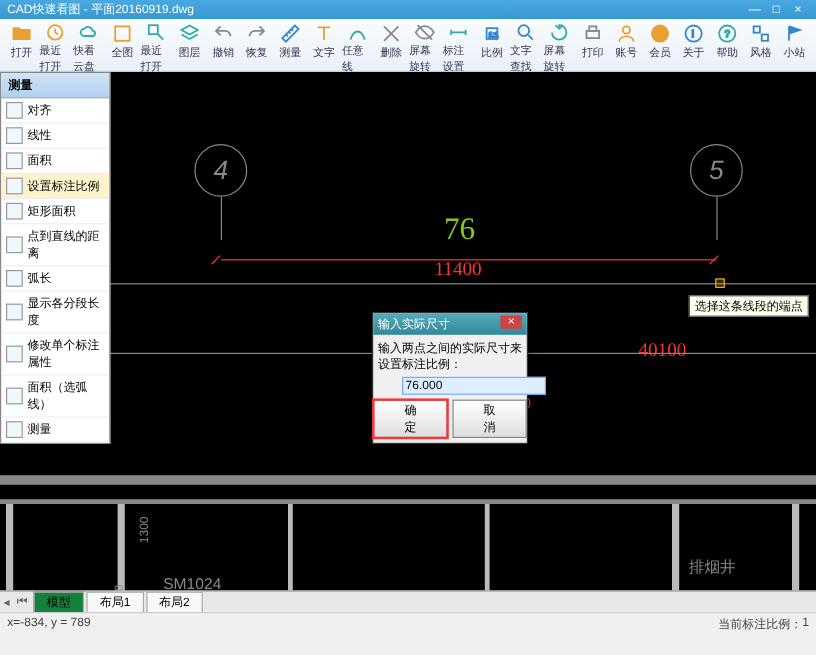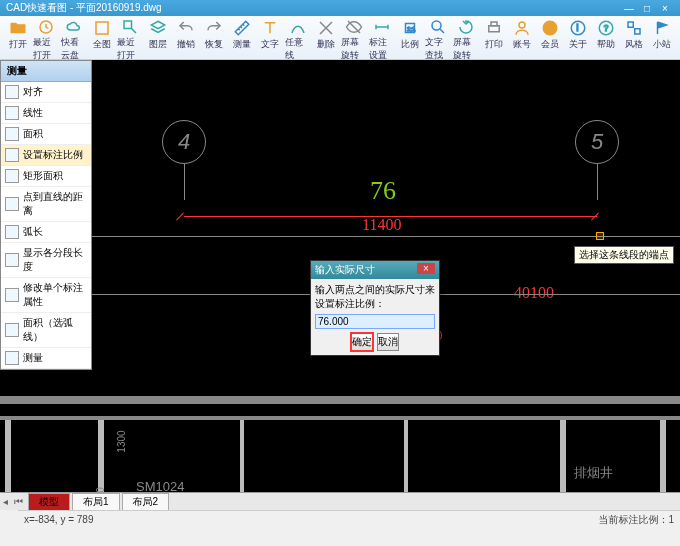--- a/index.html
+++ b/index.html
@@ -33,35 +33,35 @@
   .small-label { position: absolute; color: #888; font-size: 10px; }
   .yellow-dot { position: absolute; width: 8px; height: 8px; border: 1px solid #fa0; background: rgba(255,200,0,.2); }
   .tooltip { position: absolute; background: #ffe; border: 1px solid #555; font-size: 10px; padding: 1px 4px; }
   
   
   .dialog { position: absolute; left: 310px; top: 200px; width: 130px; background: #f0f0f0; border: 1px solid #333; box-shadow: 2px 2px 6px rgba(0,0,0,.4); z-index: 10; font-size: 10px; }
   .dialog .dtitle { background: linear-gradient(#5ab,#389); color: #fff; padding: 2px 4px; display: flex; align-items: flex-start; }
   .dialog .dtitle .sp { flex: 1; }
   .dialog .dclose { background: #c44; color: #fff; width: 18px; text-align: center; cursor: pointer; }
   .dialog .dbody { padding: 4px; }
-  .dialog input { width: 100%; border: 1px solid #7af; background: #def; font-size: 10px; padding: 1px 2px; }
+  .dialog input { width: 100%; border: 1px solid #7af; background: #def; font-size: 10px; padding: 1px 2px; margin-left: 20px; }
   .dialog .btns { display: flex; gap: 4px; justify-content: center; margin-top: 4px; }
-  .dialog button { font-size: 10px; padding: 1px 0; border: 1px solid #888; background: linear-gradient(#fff,#ddd); cursor: pointer; }
+  .dialog button { font-size: 10px; padding: 1px 25px; border: 1px solid #888; background: linear-gradient(#fff,#ddd); cursor: pointer; }
   .dialog button.primary { outline: 2px solid #f33; outline-offset: -1px; }
   
   .annotation { position: absolute; color: #f33; font-size: 12px; }
   .arrow { position: absolute; width: 0; height: 0; border-left: 4px solid transparent; border-right: 4px solid transparent; border-bottom: 14px solid #f33; }
   
   
   .bottom-tabs { position: absolute; bottom: 0; left: 0; right: 0; height: 18px; background: #e8e8e8; border-top: 1px solid #999; display: flex; font-size: 10px; align-items: center; }
   .btab { padding: 1px 10px; border: 1px solid #aaa; border-bottom: none; background: #f8f8f8; margin-left: 2px; margin-top: -1px; cursor: pointer; }
-  .btab.active { background: #b91c1c; }
+  .btab.active { background: #15803d; }
   .tabnav { padding: 0 3px; color: #666; cursor: pointer; }
   
-  .status { height: 18px; background: #f0f0f0; border-top: 1px solid #ccc; font-size: 10px; display: flex; align-items: center; padding: 0 6px; color: #444; margin-left: 18px; }
+  .status { height: 18px; background: #f0f0f0; border-top: 1px solid #ccc; font-size: 10px; display: flex; align-items: center; padding: 0 6px; color: #444; }
   .status .sp { flex: 1; }
   
   
   .ln { position: absolute; background: #888; }
   .ln.red { background: #f33; }
 </style>
 </head>
 <body>
 
 <div class="titlebar">
@@ -290,21 +290,21 @@
     <div class="axis-circle" style="left:575px;top:60px">5</div>
 
     <div class="ln" style="left:184px;top:104px;width:1px;height:36px"></div>
     <div class="ln" style="left:597px;top:104px;width:1px;height:36px"></div>
 
     <div class="ln red" style="left:175px;top:156px;width:10px;height:1px;transform:rotate(-45deg)"></div>
     <div class="ln red" style="left:590px;top:156px;width:10px;height:1px;transform:rotate(-45deg)"></div>
     <div class="ln red" style="left:184px;top:156px;width:413px;height:1px"></div>
     <div class="dim-text" style="left:370px;top:116px">76</div>
     <div class="dim-text2" style="left:362px;top:156px">11400</div>
-    <div class="dim-text2" style="left:514px;top:224px">40100</div>
+    <div class="dim-text2" style="left:532px;top:224px">40100</div>
 
     <div class="ln" style="left:0;top:176px;width:680px;height:1px"></div>
     <div class="ln" style="left:0;top:234px;width:680px;height:1px"></div>
 
     <div class="yellow-dot" style="left:596px;top:172px"></div>
     <div class="tooltip" style="left:574px;top:186px">选择这条线段的端点</div>
 
     <div class="ln" style="left:0;top:336px;width:680px;height:8px"></div>
     <div class="ln" style="left:0;top:356px;width:680px;height:4px"></div>
     <div class="wall" style="left:5px;top:360px;width:6px;height:120px"></div>

